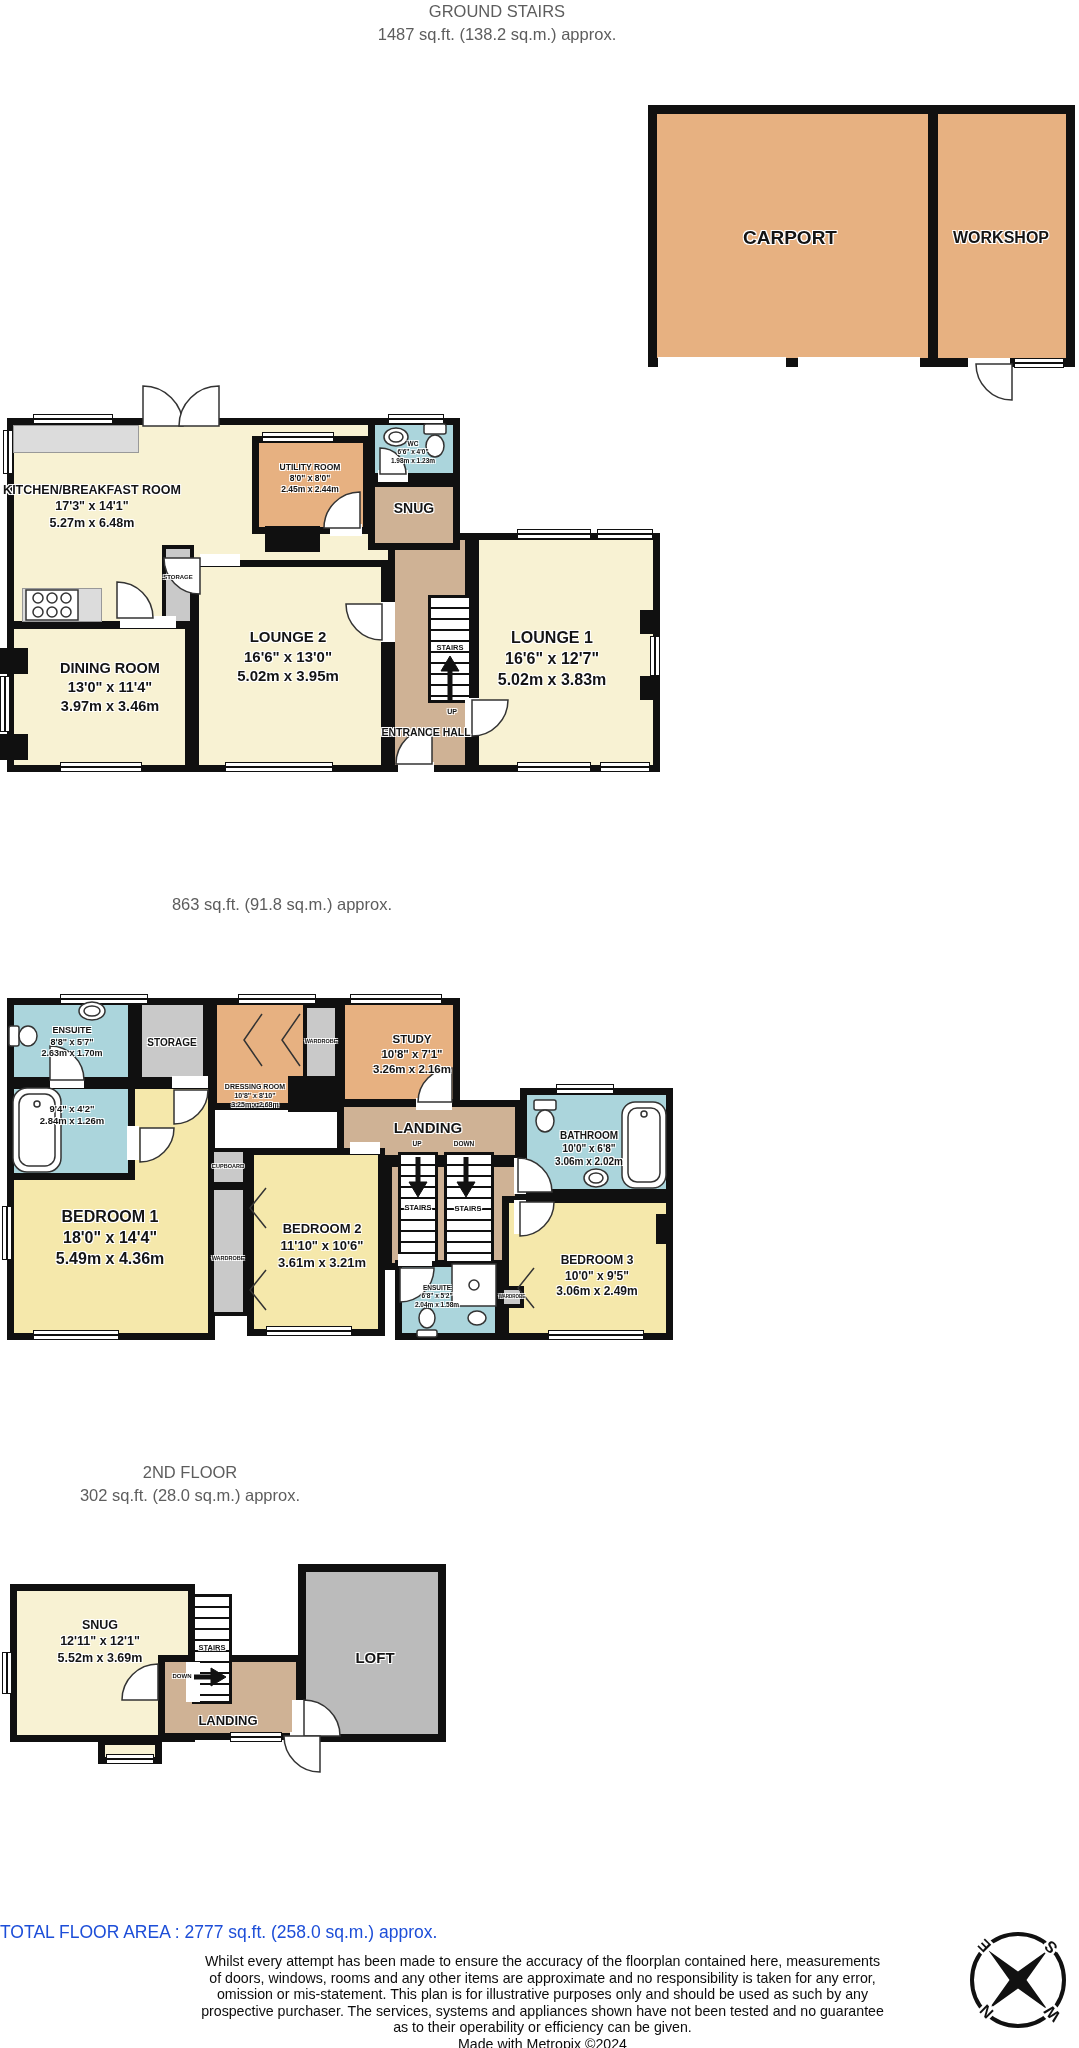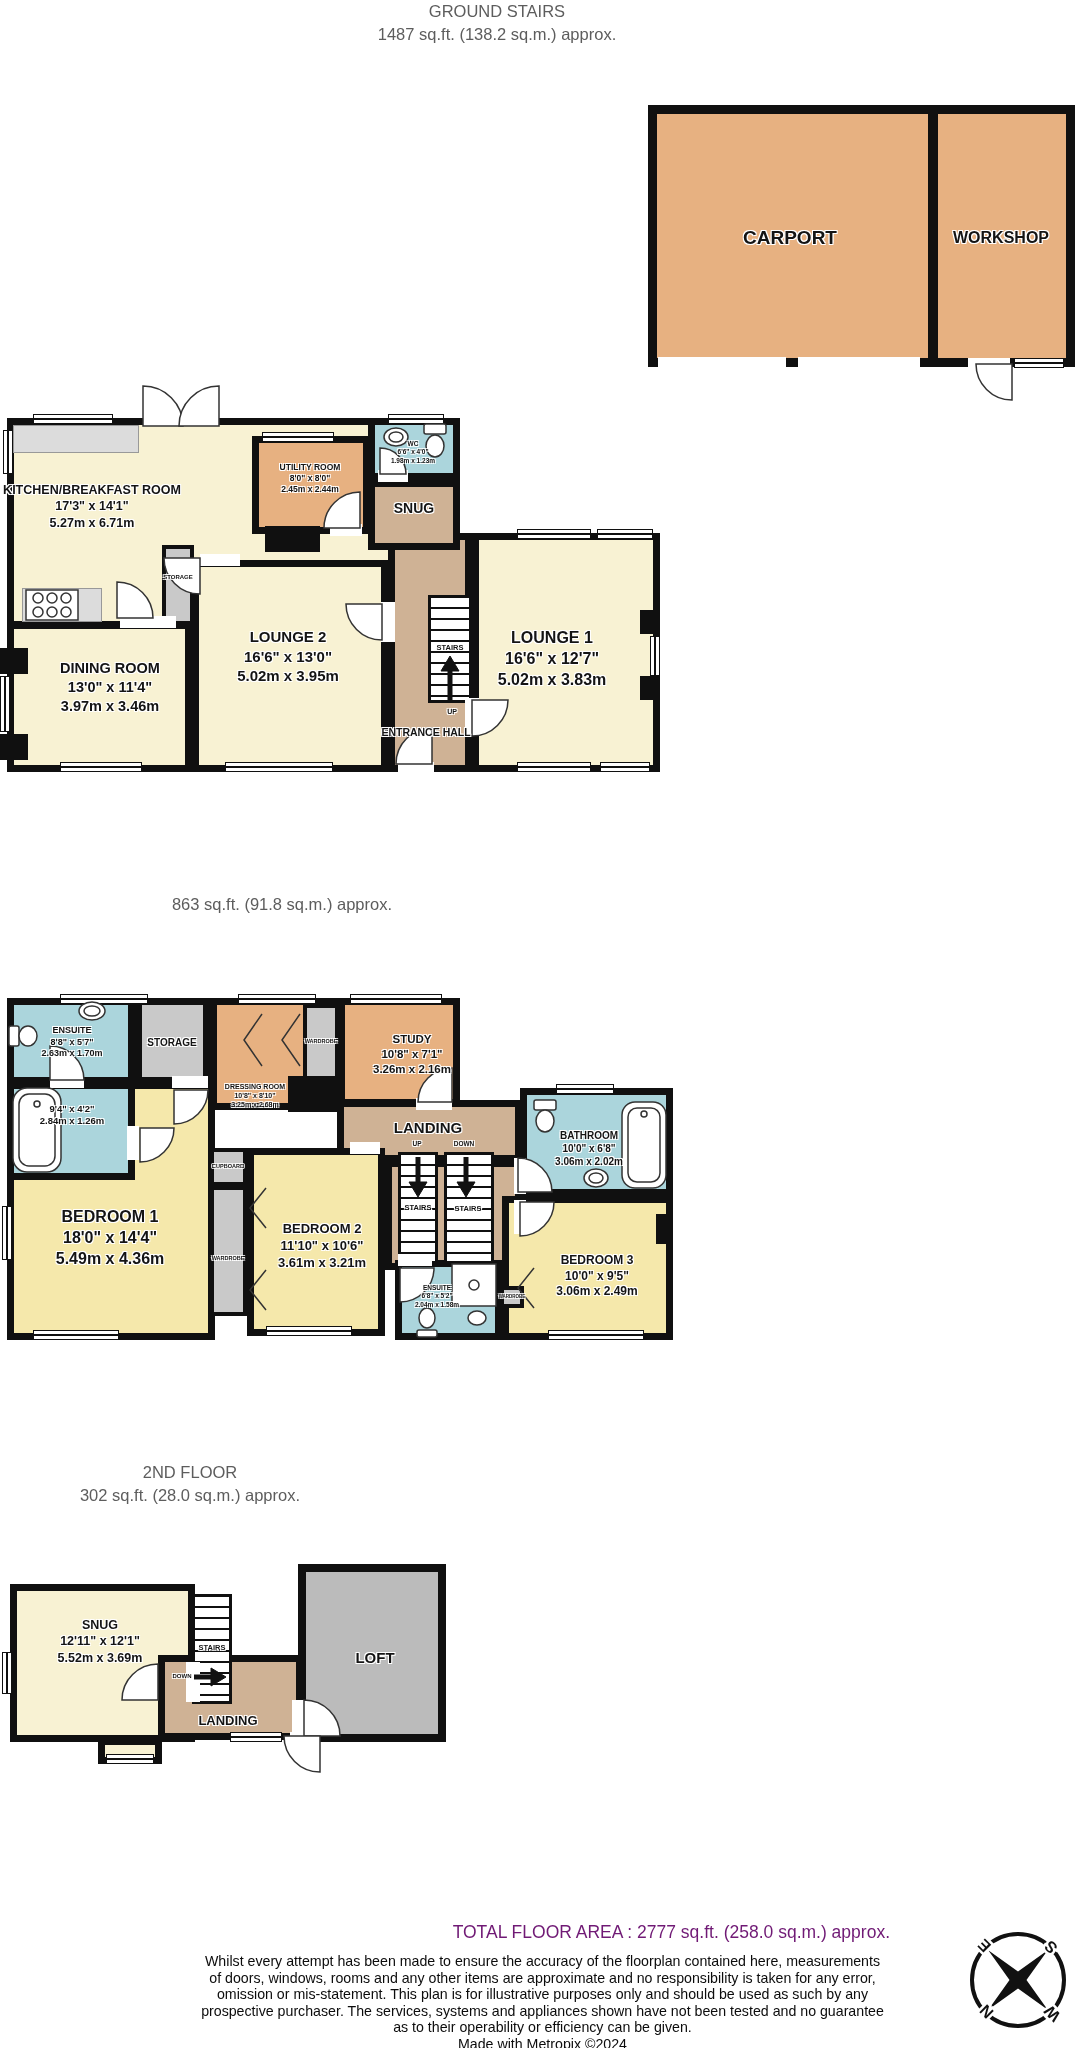--- a/index.html
+++ b/index.html
@@ -20,21 +20,21 @@
   .winH{background:linear-gradient(to bottom,#fff 0 42%,#101010 42% 58%,#fff 58% 100%);}
   .winV{background:linear-gradient(to right,#fff 0 42%,#101010 42% 58%,#fff 58% 100%);}
   .opening{position:absolute;background:#fff;z-index:28;}
   .stairs{position:absolute;box-sizing:border-box;border:3px solid #101010;z-index:20;
           background:repeating-linear-gradient(to bottom,#fff 0 9px,#101010 9px 11px);}
   .lbl{position:absolute;transform:translate(-50%,-50%);text-align:center;font-weight:700;
        color:#141414;white-space:nowrap;z-index:40;line-height:1.3;
        text-shadow:-1px -1px 0 #fff,1px -1px 0 #fff,-1px 1px 0 #fff,1px 1px 0 #fff;}
   .sectiontitle{position:absolute;text-align:center;color:#5d5d5d;font-size:16.5px;line-height:1.4;z-index:40;}
   #overlay{position:absolute;left:0;top:0;z-index:35;pointer-events:none;}
-  .totalline{position:absolute;text-align:right;color:#701a75;font-size:17.5px;z-index:40;}
+  .totalline{position:absolute;text-align:left;color:#1d4ed8;font-size:17.5px;z-index:40;}
   .disc{position:absolute;text-align:center;color:#0c0c0c;font-size:14.2px;line-height:16.6px;z-index:40;}
 </style>
 </head>
 <body>
 
 <div id="canvas">
 
   <div class="sectiontitle" style="left:157px;top:0;width:680px;">
     <div>GROUND STAIRS</div>
     <div>1487 sq.ft. (138.2 sq.m.) approx.</div>
@@ -96,21 +96,21 @@
   <div class="opening" style="left:465px;top:698px;width:14px;height:38px;"></div>
   <div class="opening" style="left:381px;top:602px;width:14px;height:40px;"></div>
 
   <div class="stairs" style="left:428px;top:595px;width:44px;height:108px;"></div>
   <div class="lbl" style="left:450px;top:648px;font-size:7.5px;">STAIRS</div>
   <div class="lbl" style="left:452px;top:712px;font-size:7px;">UP</div>
 
   <div class="lbl" style="left:92px;top:506px;font-size:12.5px;">
     <div>KITCHEN/BREAKFAST ROOM</div>
     <div>17'3" x 14'1"</div>
-    <div>5.27m x 6.71m</div>
+    <div>5.27m x 6.48m</div>
   </div>
   <div class="lbl" style="left:310px;top:479px;font-size:8.5px;">
     <div>UTILITY ROOM</div>
     <div>8'0" x 8'0"</div>
     <div>2.45m x 2.44m</div>
   </div>
   <div class="lbl" style="left:413px;top:453px;font-size:6.5px;">
     <div>WC</div>
     <div>6'6" x 4'0"</div>
     <div>1.98m x 1.23m</div>

